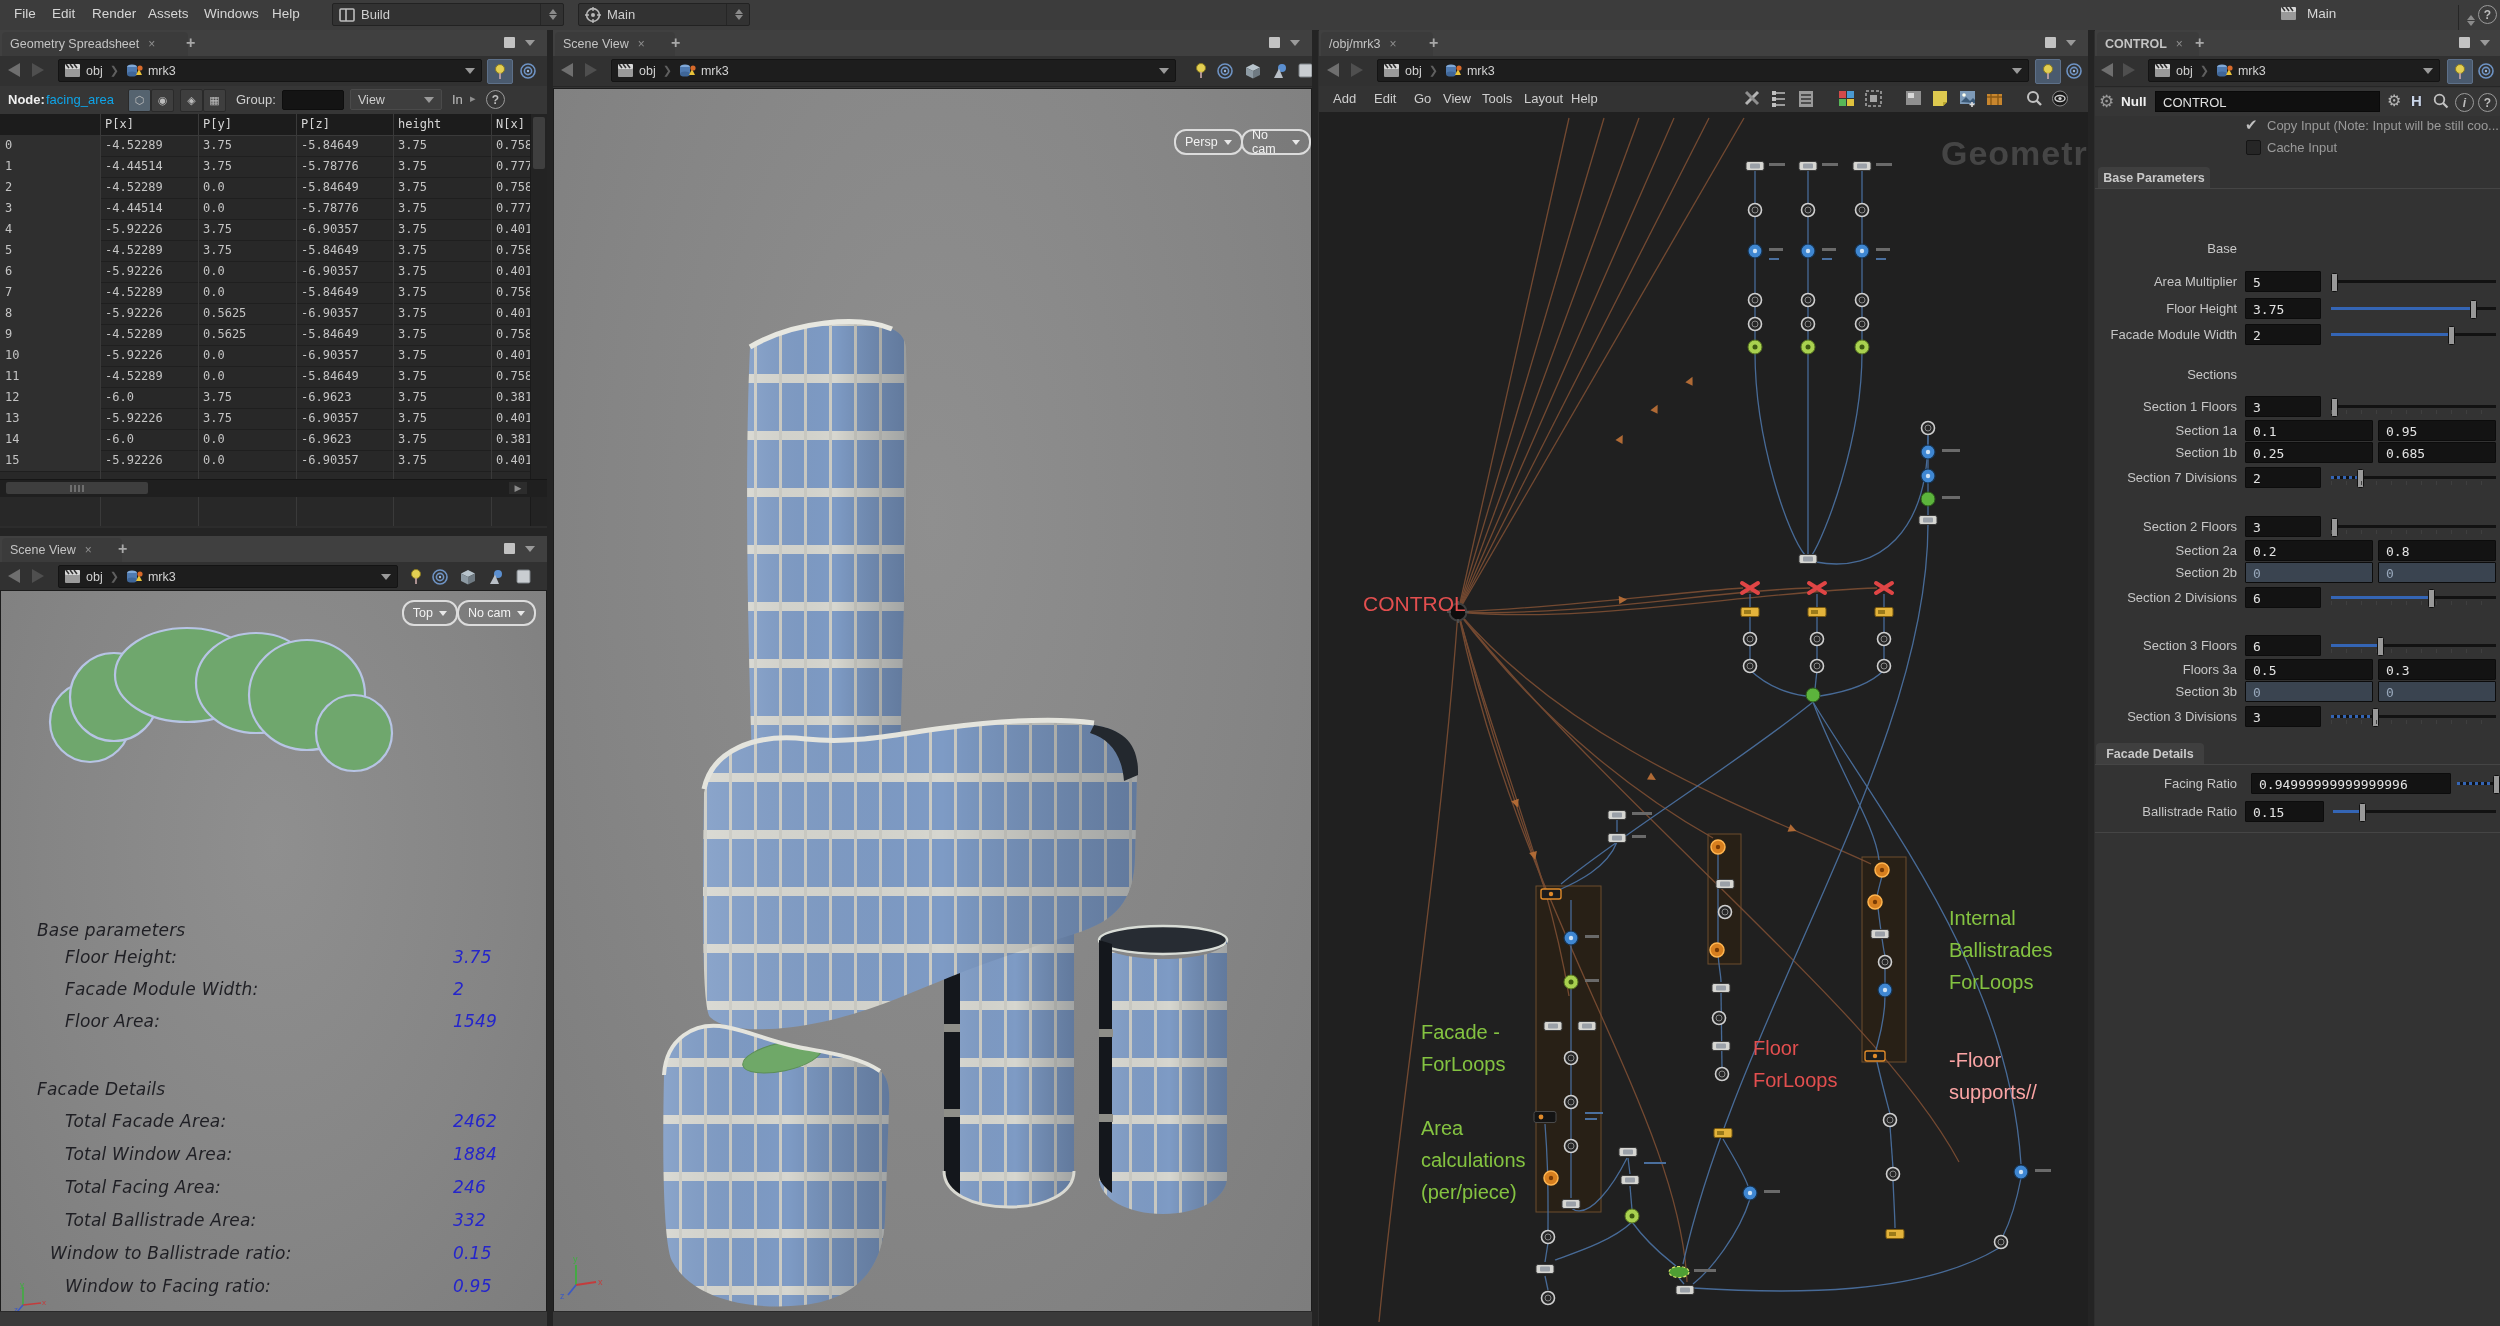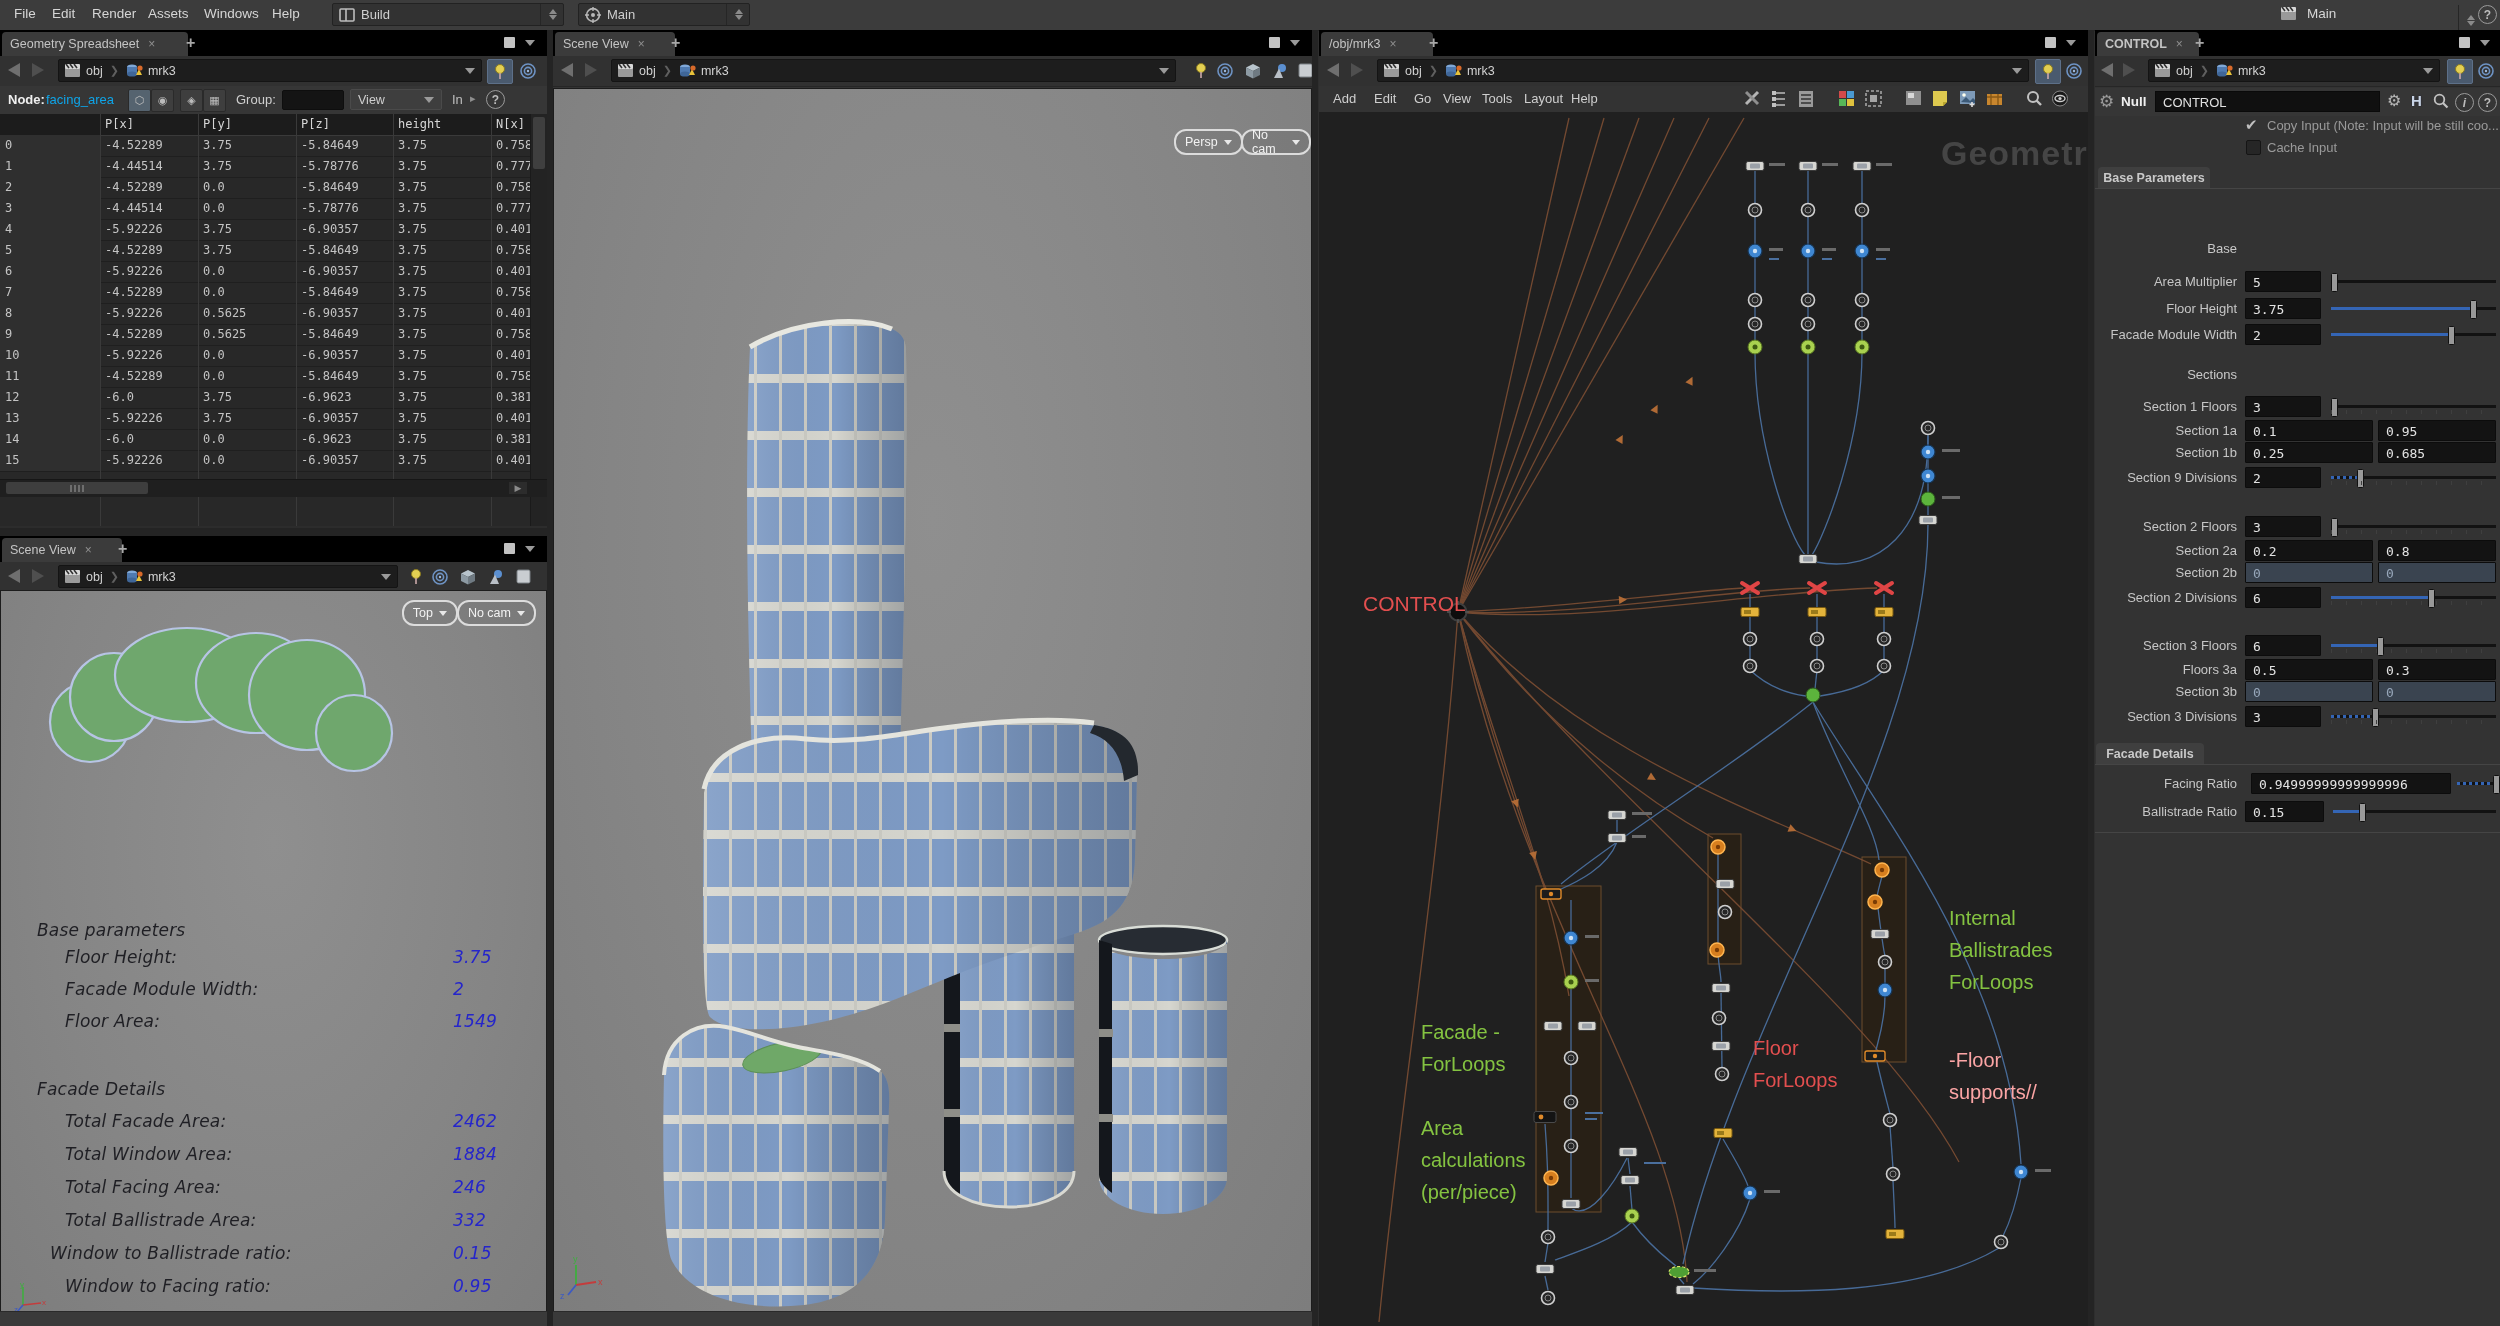--- a/index.html
+++ b/index.html
@@ -9,21 +9,21 @@
   #menubar{position:absolute;left:0;top:0;width:2500px;height:30px;background:#3c3c3c;border-bottom:1px solid #232323;}
   #menubar .mitem{position:absolute;top:6px;font-size:13.5px;color:#d6d6d6;}
   .selector{position:absolute;top:3px;height:23px;background:#323232;border:1px solid #222;border-radius:2px;display:flex;align-items:center;padding:0 6px;box-sizing:border-box;}
   .selector .slabel{font-size:13px;color:#cfcfcf;margin-left:6px;}
   .spin{margin-left:auto;display:flex;flex-direction:column;gap:1px;padding-left:8px;border-left:1px solid #262626;height:100%;justify-content:center;}
   .spin i{width:0;height:0;border-left:4px solid transparent;border-right:4px solid transparent;}
   .spin .up{border-bottom:5px solid #8a8a8a;} .spin .dn{border-top:5px solid #8a8a8a;}
   .qcircle{width:17px;height:17px;border-radius:50%;border:1.6px solid #9a9a9a;color:#bdbdbd;font-size:12px;font-weight:bold;
     display:flex;align-items:center;justify-content:center;}
   
-  .tabbar{position:absolute;left:0;right:0;height:26px;background:#000000;}
+  .tabbar{position:absolute;left:0;right:0;height:26px;background:#404040;}
   .tab{position:absolute;top:2px;height:24px;background:#3b3b3b;border-radius:4px 4px 0 0;display:flex;align-items:center;
        padding:0 8px;font-size:12.5px;color:#c4c4c4;}
   .tab .x{margin-left:9px;color:#8f8f8f;font-size:12px;}
   .tabplus{position:absolute;top:4px;color:#a8a8a8;font-size:16px;font-weight:bold;}
   .tabright{position:absolute;top:7px;display:flex;gap:10px;align-items:center;}
   .sq{width:11px;height:11px;background:#c2c2c2;border-radius:1px;}
   .caret{width:0;height:0;border-left:5px solid transparent;border-right:5px solid transparent;border-top:6px solid #9a9a9a;}
   .pathbar{position:absolute;left:0;right:0;height:30px;background:#313131;border-bottom:1px solid #262626;}
   .navarr{position:absolute;top:7px;width:0;height:0;border-top:7px solid transparent;border-bottom:7px solid transparent;}
   .navback{border-right:12px solid #6f6f6f;} .navfwd{border-left:12px solid #4f4f4f;}
@@ -1120,21 +1120,21 @@
     <span class="plabel">Section 1a</span>
     <div class="pfield" style="left:150px;width:128px">0.1</div>
     <div class="pfield" style="left:283px;width:118px">0.95</div>
   </div>
   <div class="prow" style="top:412px">
     <span class="plabel">Section 1b</span>
     <div class="pfield" style="left:150px;width:128px">0.25</div>
     <div class="pfield" style="left:283px;width:118px">0.685</div>
   </div>
   <div class="prow" style="top:437px">
-    <span class="plabel">Section 9 Divisions</span>
+    <span class="plabel">Section 7 Divisions</span>
     <div class="pfield" style="left:150px;width:76px">2</div>
     <div class="pslider" style="left:236px;width:165px">
         <div class="fill dot" style="width:17%"></div>
         <div class="handle" style="left:16%"></div>
         <div class="ticks"></div>
       </div>
   </div>
 
   <div class="prow" style="top:486px">
     <span class="plabel">Section 2 Floors</span>

